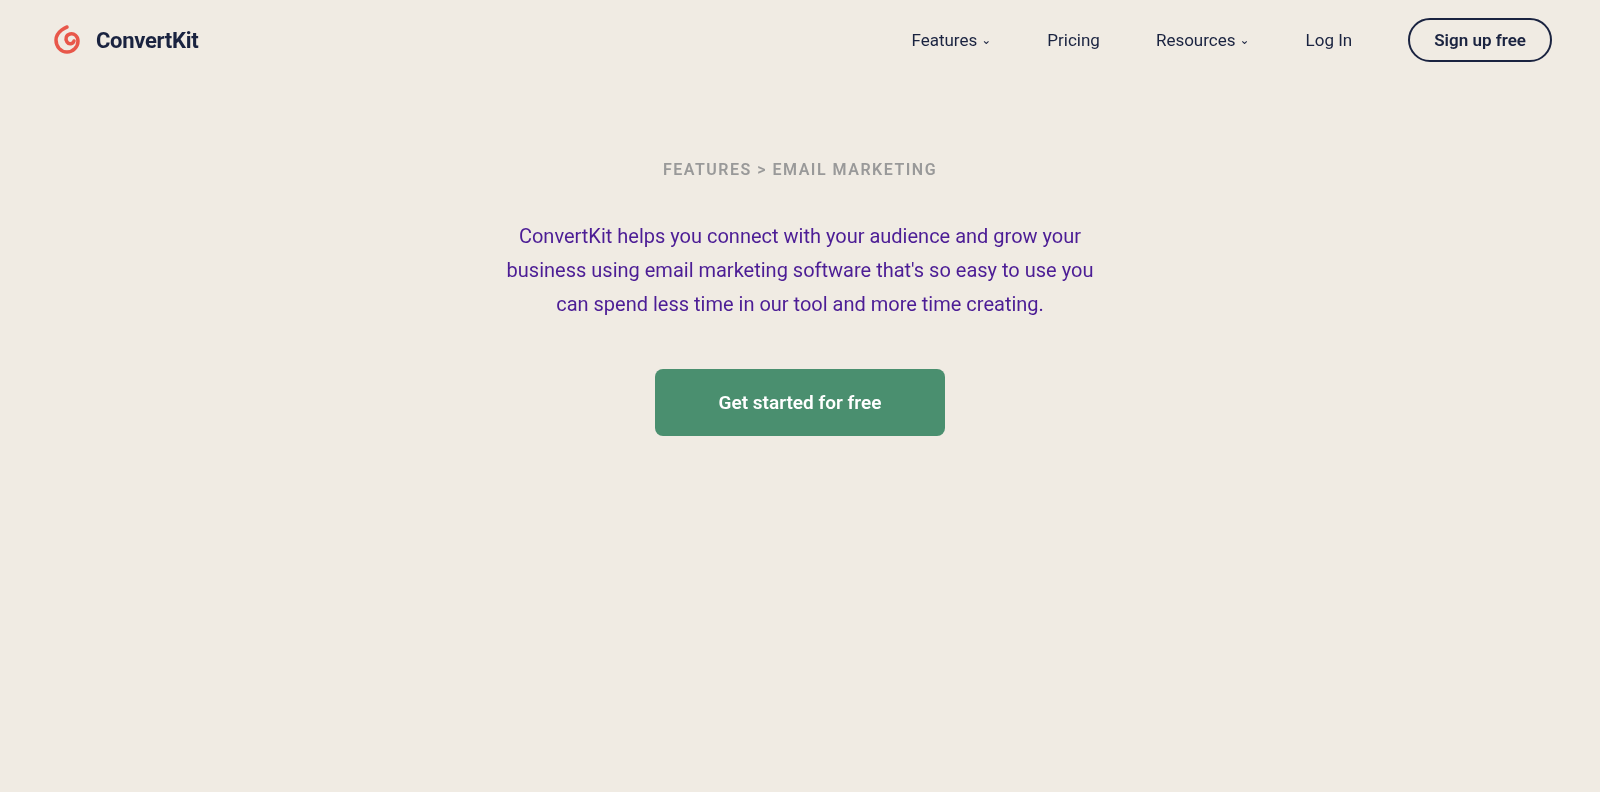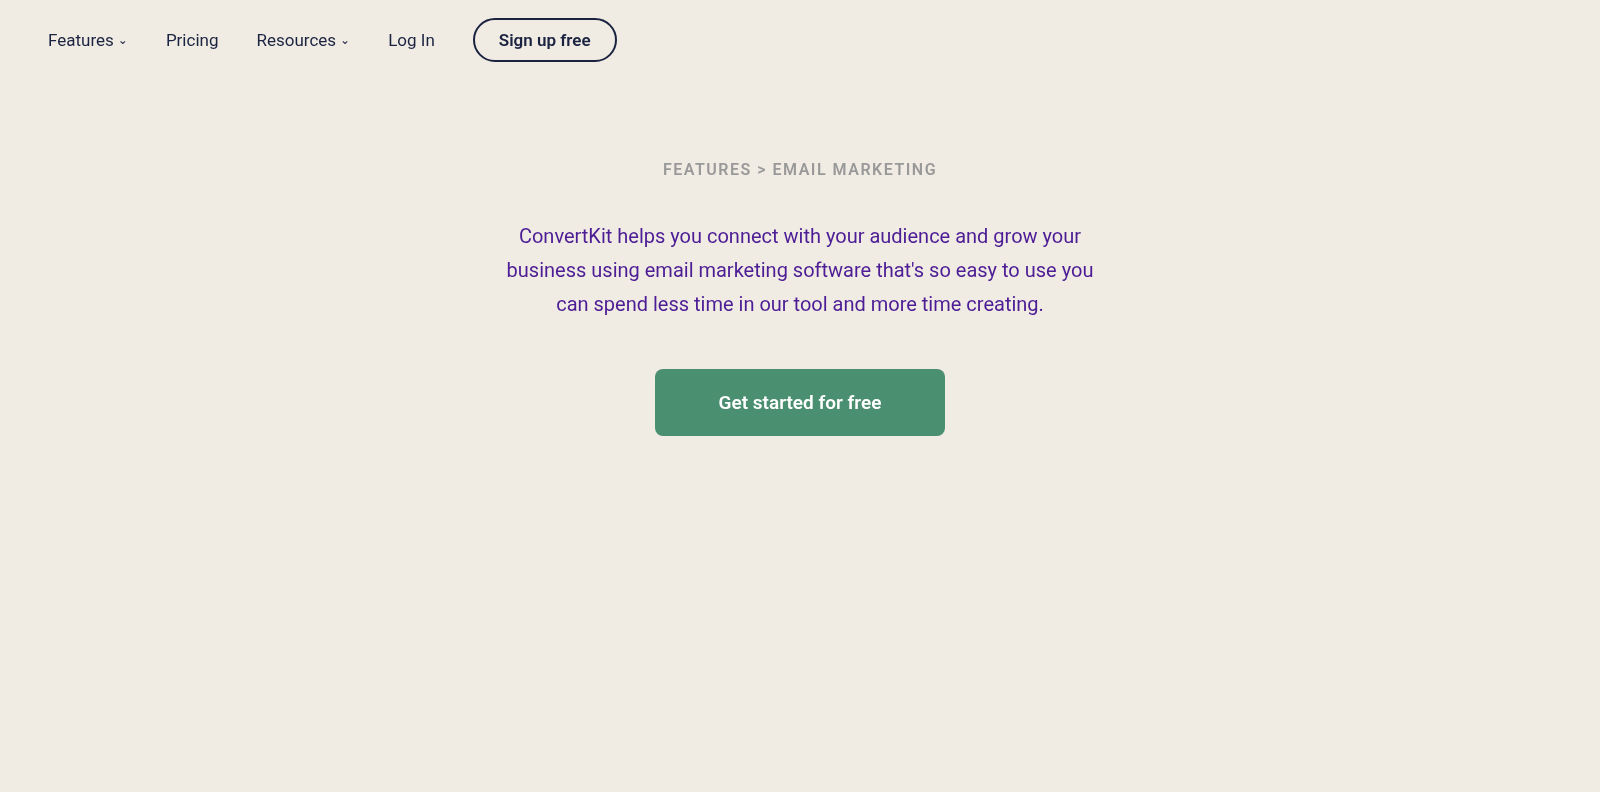--- a/index.html
+++ b/index.html
@@ -41,21 +41,21 @@
     .logo-text {
       font-size: 22px;
       font-weight: 700;
       color: #1a2340;
       letter-spacing: -0.3px;
     }
 
     .nav-links {
       display: flex;
       align-items: center;
-      gap: 38px;
+      gap: 56px;
     }
 
     .nav-link {
       font-size: 17px;
       color: #1a2340;
       text-decoration: none;
       display: flex;
       align-items: center;
       gap: 4px;
       font-weight: 400;
@@ -131,20 +131,28 @@
       text-decoration: none;
       border: none;
       cursor: pointer;
       display: inline-block;
     }
   </style>
 </head>
 <body>
 
 <nav>
+  <a class="nav-logo" href="#">
+
+    <svg class="logo-icon" viewBox="0 0 38 38" fill="none" xmlns="http://www.w3.org/2000/svg">
+      <circle cx="19" cy="19" r="19" fill="#f0ebe3"></circle>
+      <path d="M19 6 C19 6, 8 10, 8 19 C8 26, 13 31, 19 31 C25 31, 30 26, 30 20 C30 15, 26 12, 22 13 C18 14, 17 18, 19 21 C21 24, 25 23, 26 20" stroke="#e8574a" stroke-width="3.5" stroke-linecap="round" fill="none"></path>
+    </svg>
+    <span class="logo-text">ConvertKit</span>
+  </a>
 
   <div class="nav-links">
     <a class="nav-link" href="#">
       <span>Features</span>
       <span class="chevron-down">⌄</span>
     </a>
     <a class="nav-link" href="#">
       <span>Pricing</span>
     </a>
     <a class="nav-link" href="#">

